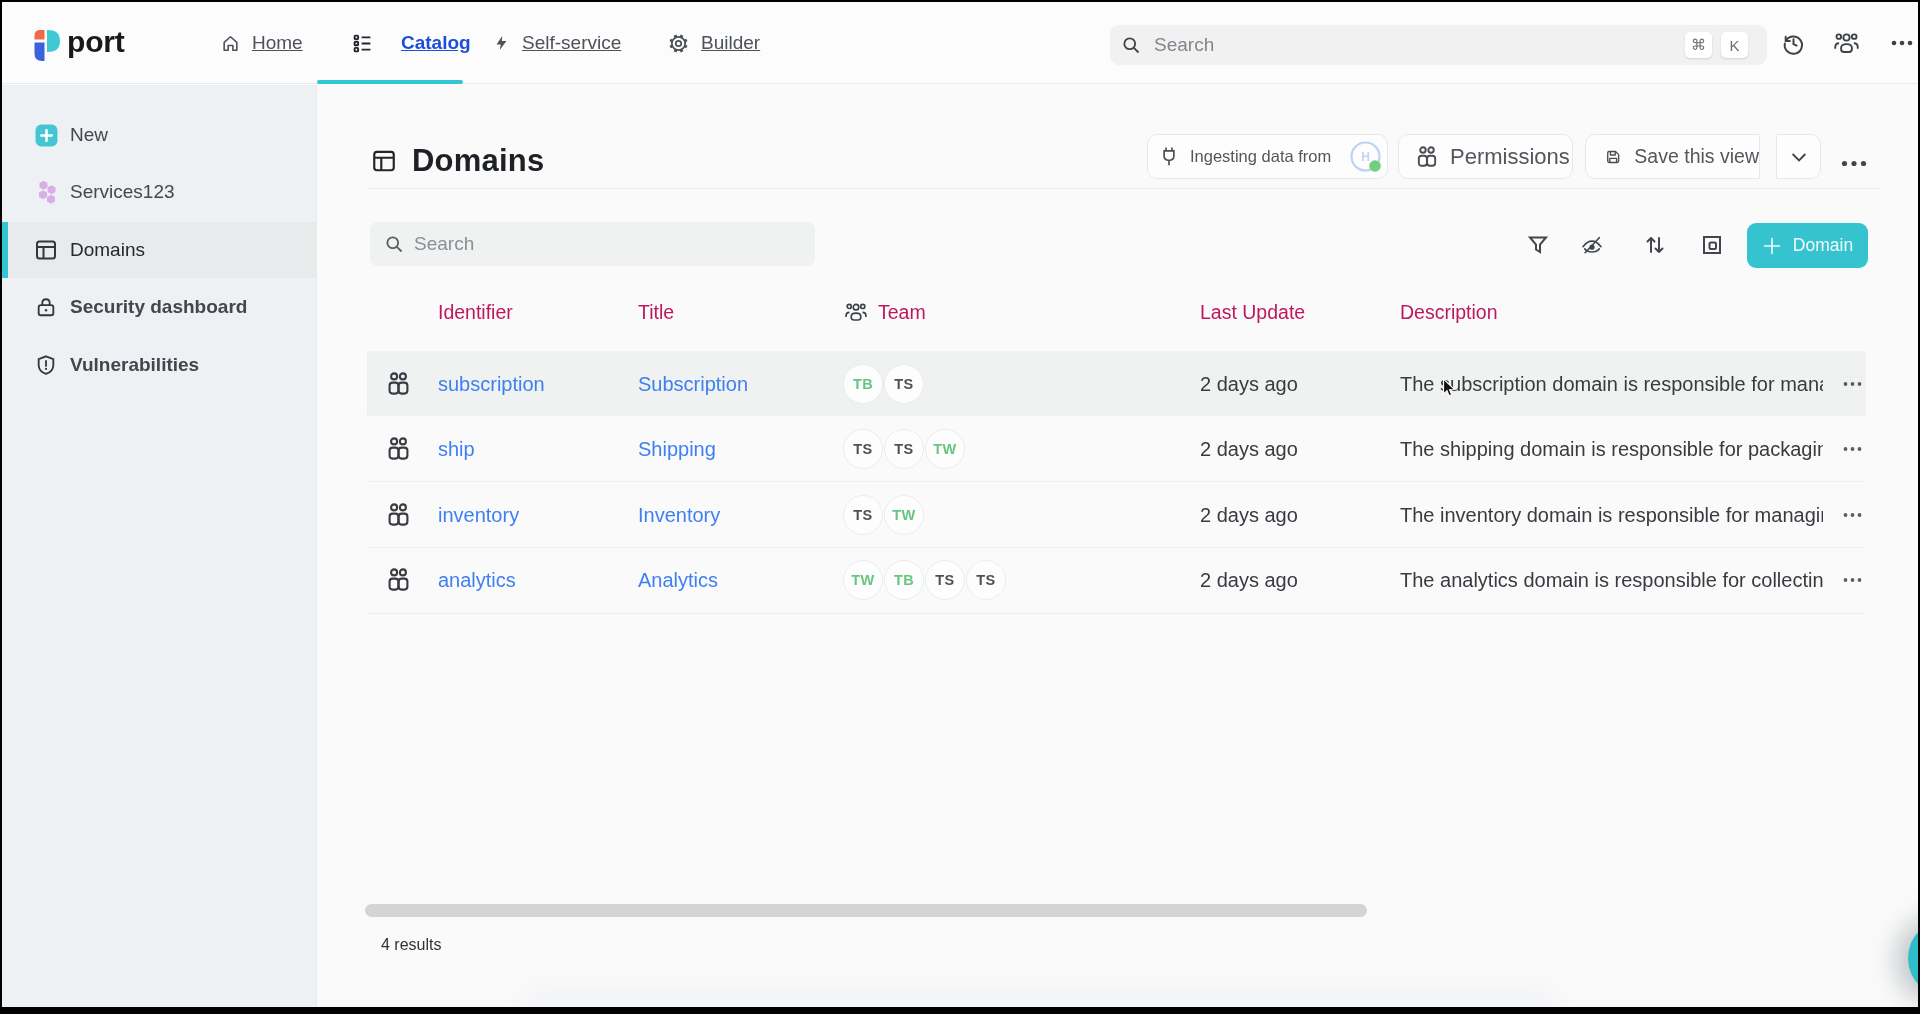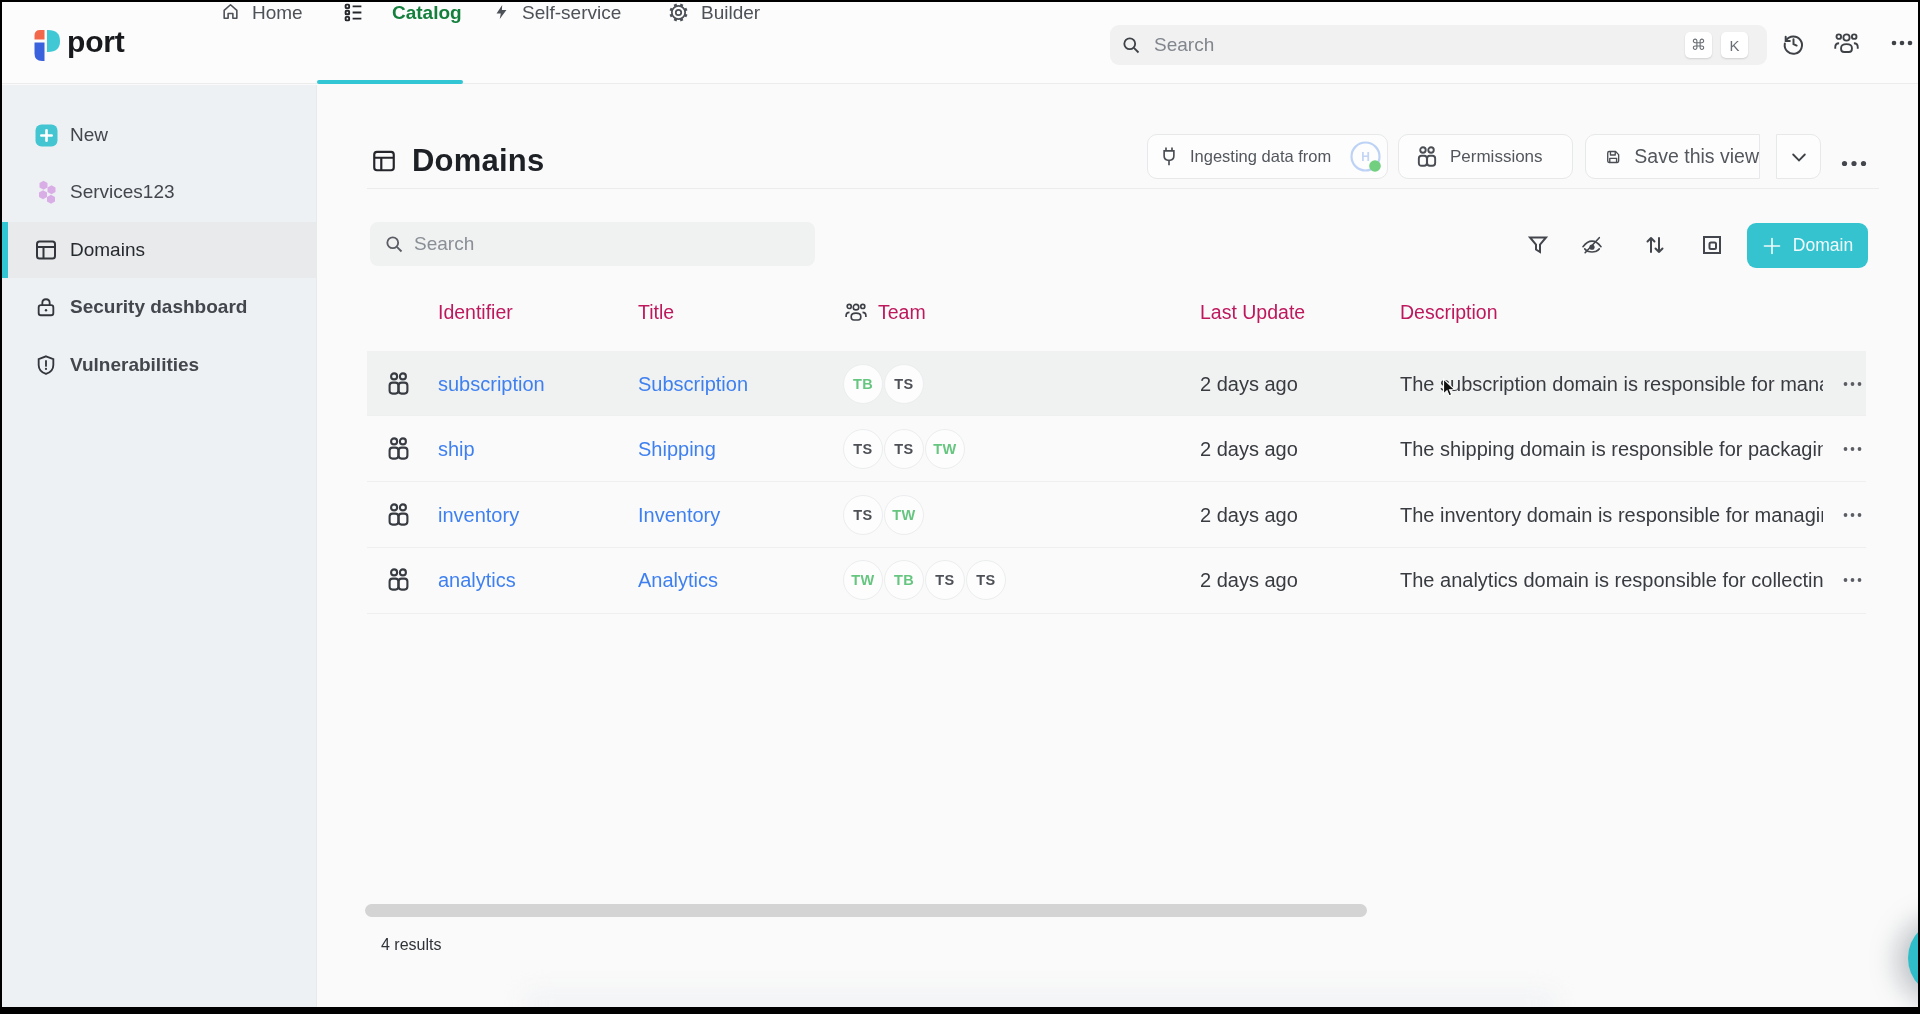--- a/index.html
+++ b/index.html
@@ -2,24 +2,24 @@
 <html><head>
 <meta charset="utf-8">
 <style>
 * { margin:0; padding:0; box-sizing:border-box; }
 html,body { width:1920px; height:1014px; overflow:hidden; }
 body { font-family:"Liberation Sans", sans-serif; background:#fafafa; position:relative; }
 .frame { position:absolute; inset:0; border:2px solid #000; border-bottom-width:7px; z-index:900; pointer-events:none; }
 
 .nav { position:absolute; left:2px; top:2px; right:2px; height:82px; background:#fcfcfc; border-bottom:1px solid #ececec; z-index:10; }
 .logo { position:absolute; left:31px; top:27px; width:100px; height:33px; }
-.navtab { position:absolute; top:0; height:82px; display:flex; align-items:flex-start; gap:12px; font-size:19px; color:#4d5158; }
+.navtab { position:absolute; top:0; height:82px; display:flex; align-items:center; gap:12px; font-size:19px; color:#4d5158;text-decoration:underline; }
 .navtab svg { flex:0 0 auto; }
 #tab-home { left:219px; }
-#tab-catalog { left:341px; color:#15803d; font-weight:700;gap:28px; }
+#tab-catalog { left:350px; color:#1d4ed8; font-weight:700;gap:28px; }
 #tab-self { left:491px; }
 #tab-builder { left:666px; }
 .underline { position:absolute; left:315px; top:78px; width:146px; height:4px; background:#32c6d4; border-radius:2px; }
 .navsearch { position:absolute; left:1108px; top:23px; width:657px; height:40px; background:#f1f1f2; border-radius:9px; display:flex; align-items:center; }
 .navsearch .mag { margin-left:11px; }
 .navsearch .ph { margin-left:13px; font-size:19px; color:#81868d; }
 .keycap { position:absolute; top:30px; width:27px; height:26px; background:#fff; border-radius:5px; box-shadow:0 1px 2px rgba(0,0,0,0.14); display:flex; align-items:center; justify-content:center; font-size:15px; color:#6a6f76; }
 .navicons { position:absolute; top:0; height:82px; display:flex; align-items:center; }
 
 .sidebar { position:absolute; left:2px; top:85px; width:315px; bottom:6px; background:#eef1f3; border-right:1px solid #e8e9ea; z-index:5; }
@@ -212,21 +212,21 @@
         </svg>
     </span>
   </div>
   <div class="btn" style="left:1080px; width:175px;">
     <svg style="margin-left:18px;" width="20" height="22" viewBox="0 0 21 24" fill="none" stroke="#4a4e54" stroke-width="2.1">
         <circle cx="6.1" cy="4.4" r="3.0"></circle>
         <circle cx="14.9" cy="4.4" r="3.0"></circle>
         <path d="M1.6 13.6 Q1.6 10.6 4.6 10.6 L7.4 10.6 Q10.4 10.6 10.4 13.6 L10.4 18.6 Q10.4 21.6 7.4 21.6 L4.6 21.6 Q1.6 21.6 1.6 18.6 Z"></path>
         <path d="M10.6 13.6 Q10.6 10.6 13.6 10.6 L16.4 10.6 Q19.4 10.6 19.4 13.6 L19.4 18.6 Q19.4 21.6 16.4 21.6 L13.6 21.6 Q10.6 21.6 10.6 18.6 Z"></path>
       </svg>
-    <span style="margin-left:13px; font-size:17px;">Permissions</span>
+    <span style="margin-left:13px; font-size:22px;">Permissions</span>
   </div>
   <div class="btn" style="left:1267px; width:175px; border-top-right-radius:0; border-bottom-right-radius:0;">
     <svg style="margin-left:19px;" width="20" height="20" viewBox="0 0 24 24" fill="none" stroke="#4a4e54" stroke-width="2" stroke-linejoin="round">
         <path d="M4 6 Q4 4 6 4 L15.5 4 L20 8.5 L20 18 Q20 20 18 20 L6 20 Q4 20 4 18 Z"></path>
         <path d="M8 4 L8 9 L15 9 L15 4"></path>
         <path d="M7 20 L7 14 L17 14 L17 20"></path>
       </svg>
     <span style="margin-left:13px; font-size:19.5px;">Save this view</span>
   </div>
   <div class="btn" style="left:1458px; width:45px; border-left:1px solid #e7e8e9; justify-content:center; border-radius:0 10px 10px 0;">

